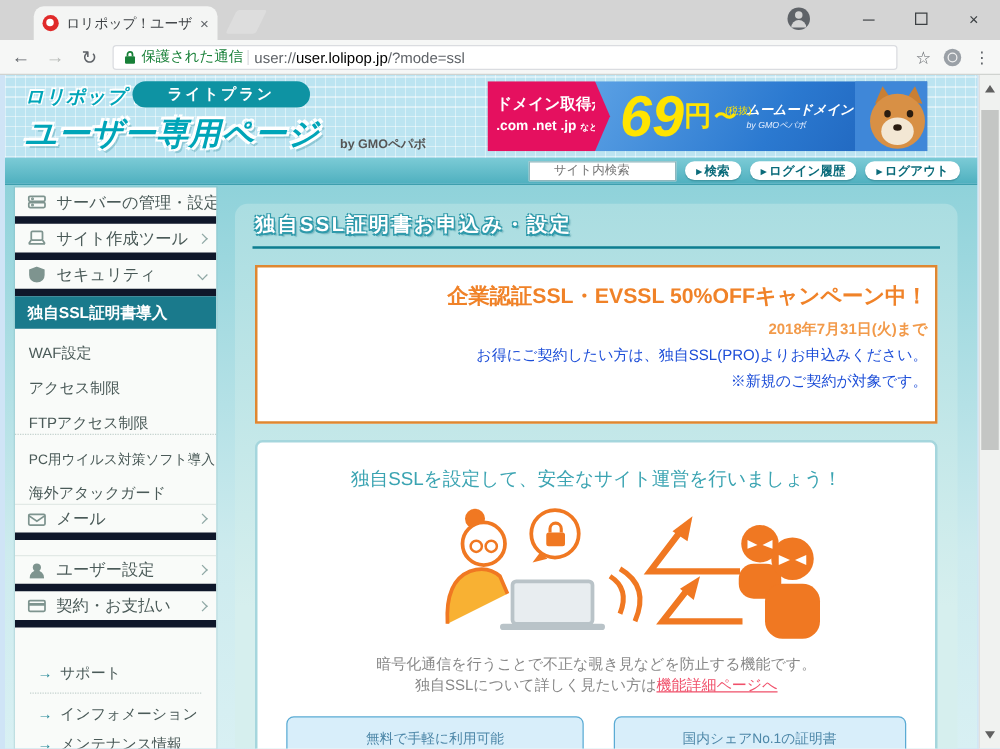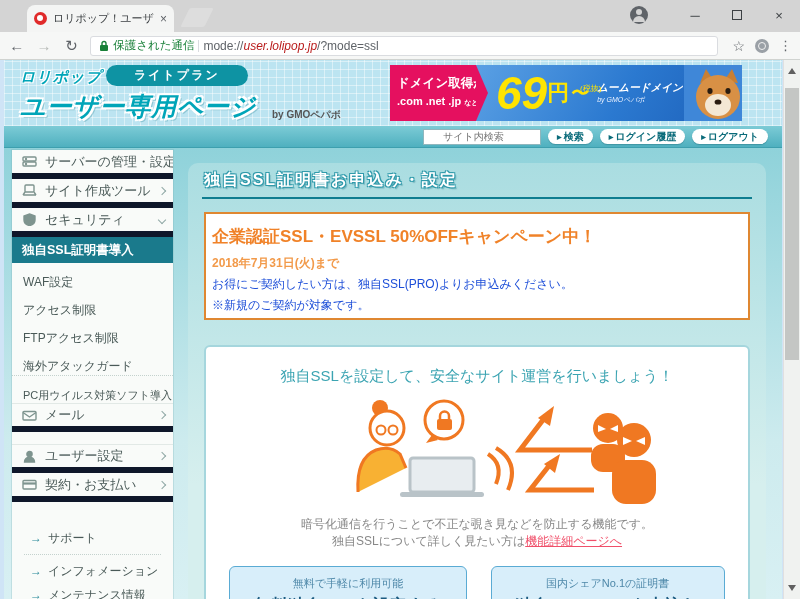--- a/index.html
+++ b/index.html
@@ -26,21 +26,21 @@
   .maxbox { display:inline-block; width:10px; height:10px; border:1.5px solid #3c4043; }
 
   .toolbar { height:28px; background:#f6f7f6; border-bottom:1px solid #d0d3d0; display:flex; align-items:center; padding:0 8px; gap:10px; }
   .navic { font-size:15px; color:#5f6368; width:18px; text-align:center; }
   .navic.disabled { color:#b6b9b6; }
   .omnibox { width:650px; height:20px; background:#fff; border:1px solid #dadce0; border-radius:3px;
              display:flex; align-items:center; padding:0 8px; gap:4px; font-size:12px; white-space:nowrap; }
   .secure { color:#188038; display:flex; align-items:center; gap:4px; font-size:11.5px; }
   .omni-sep { width:1px; height:12px; background:#dadce0; }
   .url-scheme,.url-path { color:#5f6368; }
-  .url-host { color:#b91c1c;font-style:italic; }
+  .url-host { color:#000000; }
   .omni-right { display:flex; align-items:center; gap:10px; margin-left:4px; }
   .star { font-size:14px; color:#5f6368; }
   .ext-globe { width:14px; height:14px; border-radius:50%; background:#9aa0a6; position:relative; }
   .ext-globe::after{ content:""; position:absolute; inset:3px; border-radius:50%; border:1px solid #f1f1f1; }
   .dots { font-size:13px; color:#5f6368; }
 
   
   .app { position:absolute; left:4px; top:60px; width:778px; height:539px; overflow:hidden; }
 
   .site-header { height:66px; background:#bce4f1;
@@ -110,21 +110,21 @@
   svg.sb-ic { stroke:#7e948f; fill:none; stroke-width:1.4; }
 
   
   .main { position:absolute; left:184px; top:15px; width:578px; height:460px;
     background:linear-gradient(#aadde1,#d6efee 70%); border-radius:10px; padding:7px 14px 0 14px; }
   .page-title { font-size:16px; font-weight:bold; color:#fff; letter-spacing:2px;
     text-shadow:-1px -1px 0 #2f9aab,1px -1px 0 #2f9aab,-1px 1px 0 #2f9aab,1px 1px 0 #2f9aab,2px 2px 1px rgba(20,110,125,.35);
     padding-left:2px; }
   .title-rule { border:none; border-top:2px solid #0d7d90; margin:6px 0 13px 0; }
 
-  .campaign-box { background:#fff; border:2px solid #df8731; text-align:left; padding:11px 6px 4px 6px; margin:0 2px 25px 2px; }
+  .campaign-box { background:#fff; border:2px solid #df8731; text-align:right; padding:11px 6px 23px 6px; margin:0 2px 13px 2px; }
   .camp-title { color:#f08228; font-size:17px; font-weight:bold; }
   .camp-deadline { color:#f29a4a; font-size:12px; font-weight:bold; margin-top:7px; }
   .camp-line { color:#1d4ed8; font-size:12px; margin-top:4px; }
 
   .info-box { background:#fff; border:2px solid #a5d6dd; border-radius:6px; text-align:center;
     padding:20px 6px 0 6px; margin:0 2px; height:300px; }
   .info-heading { color:#3ba4b2; font-size:15px; }
   .illustration { margin:6px auto 2px auto; display:block; }
   .info-desc { color:#888; font-size:12px; line-height:1.45; }
   .detail-link { color:#f0506a; text-decoration:underline; }
@@ -167,21 +167,21 @@
     <span class="navic">↻</span>
     <div class="omnibox">
       <span class="secure">
         <svg width="10" height="12" viewBox="0 0 10 12">
             <rect x="1" y="5" width="8" height="6" rx="1" fill="#188038"></rect>
             <path d="M3 5 V3.5 a2 2 0 0 1 4 0 V5" fill="none" stroke="#188038" stroke-width="1.4"></path>
           </svg>
         <span>保護された通信</span>
       </span>
       <span class="omni-sep"></span>
-      <span><span class="url-scheme">mode://</span><span class="url-host">user.lolipop.jp</span><span class="url-path">/?mode=ssl</span></span>
+      <span><span class="url-scheme">user://</span><span class="url-host">user.lolipop.jp</span><span class="url-path">/?mode=ssl</span></span>
     </div>
     <div class="omni-right">
       <span class="star">☆</span>
       <span class="ext-globe"></span>
       <span class="dots">⋮</span>
     </div>
   </div>
 </div>
 
 <div class="app">
@@ -269,25 +269,25 @@
       </div>
       <div class="sb-sub">
           <span>WAF設定</span>
         </div>
       <div class="sb-sub">
           <span>アクセス制限</span>
         </div>
       <div class="sb-sub">
           <span>FTPアクセス制限</span>
         </div>
+      <div class="sb-sub dotted tight">
+          <span>PC用ウイルス対策ソフト導入</span>
+        </div>
       <div class="sb-sub">
           <span>海外アタックガード</span>
-        </div>
-      <div class="sb-sub dotted tight">
-          <span>PC用ウイルス対策ソフト導入</span>
         </div>
       <div class="sb-parent sb-group-top">
         <svg class="sb-ic" viewBox="0 0 15 13">
             <rect x="1" y="2.5" width="13" height="8.5" rx="1"></rect>
             <path d="M1 3.5 L7.5 8 L14 3.5"></path>
           </svg>
         <span>メール</span>
         <span class="chev right"></span>
       </div>
       <div class="sb-spacer"></div>

